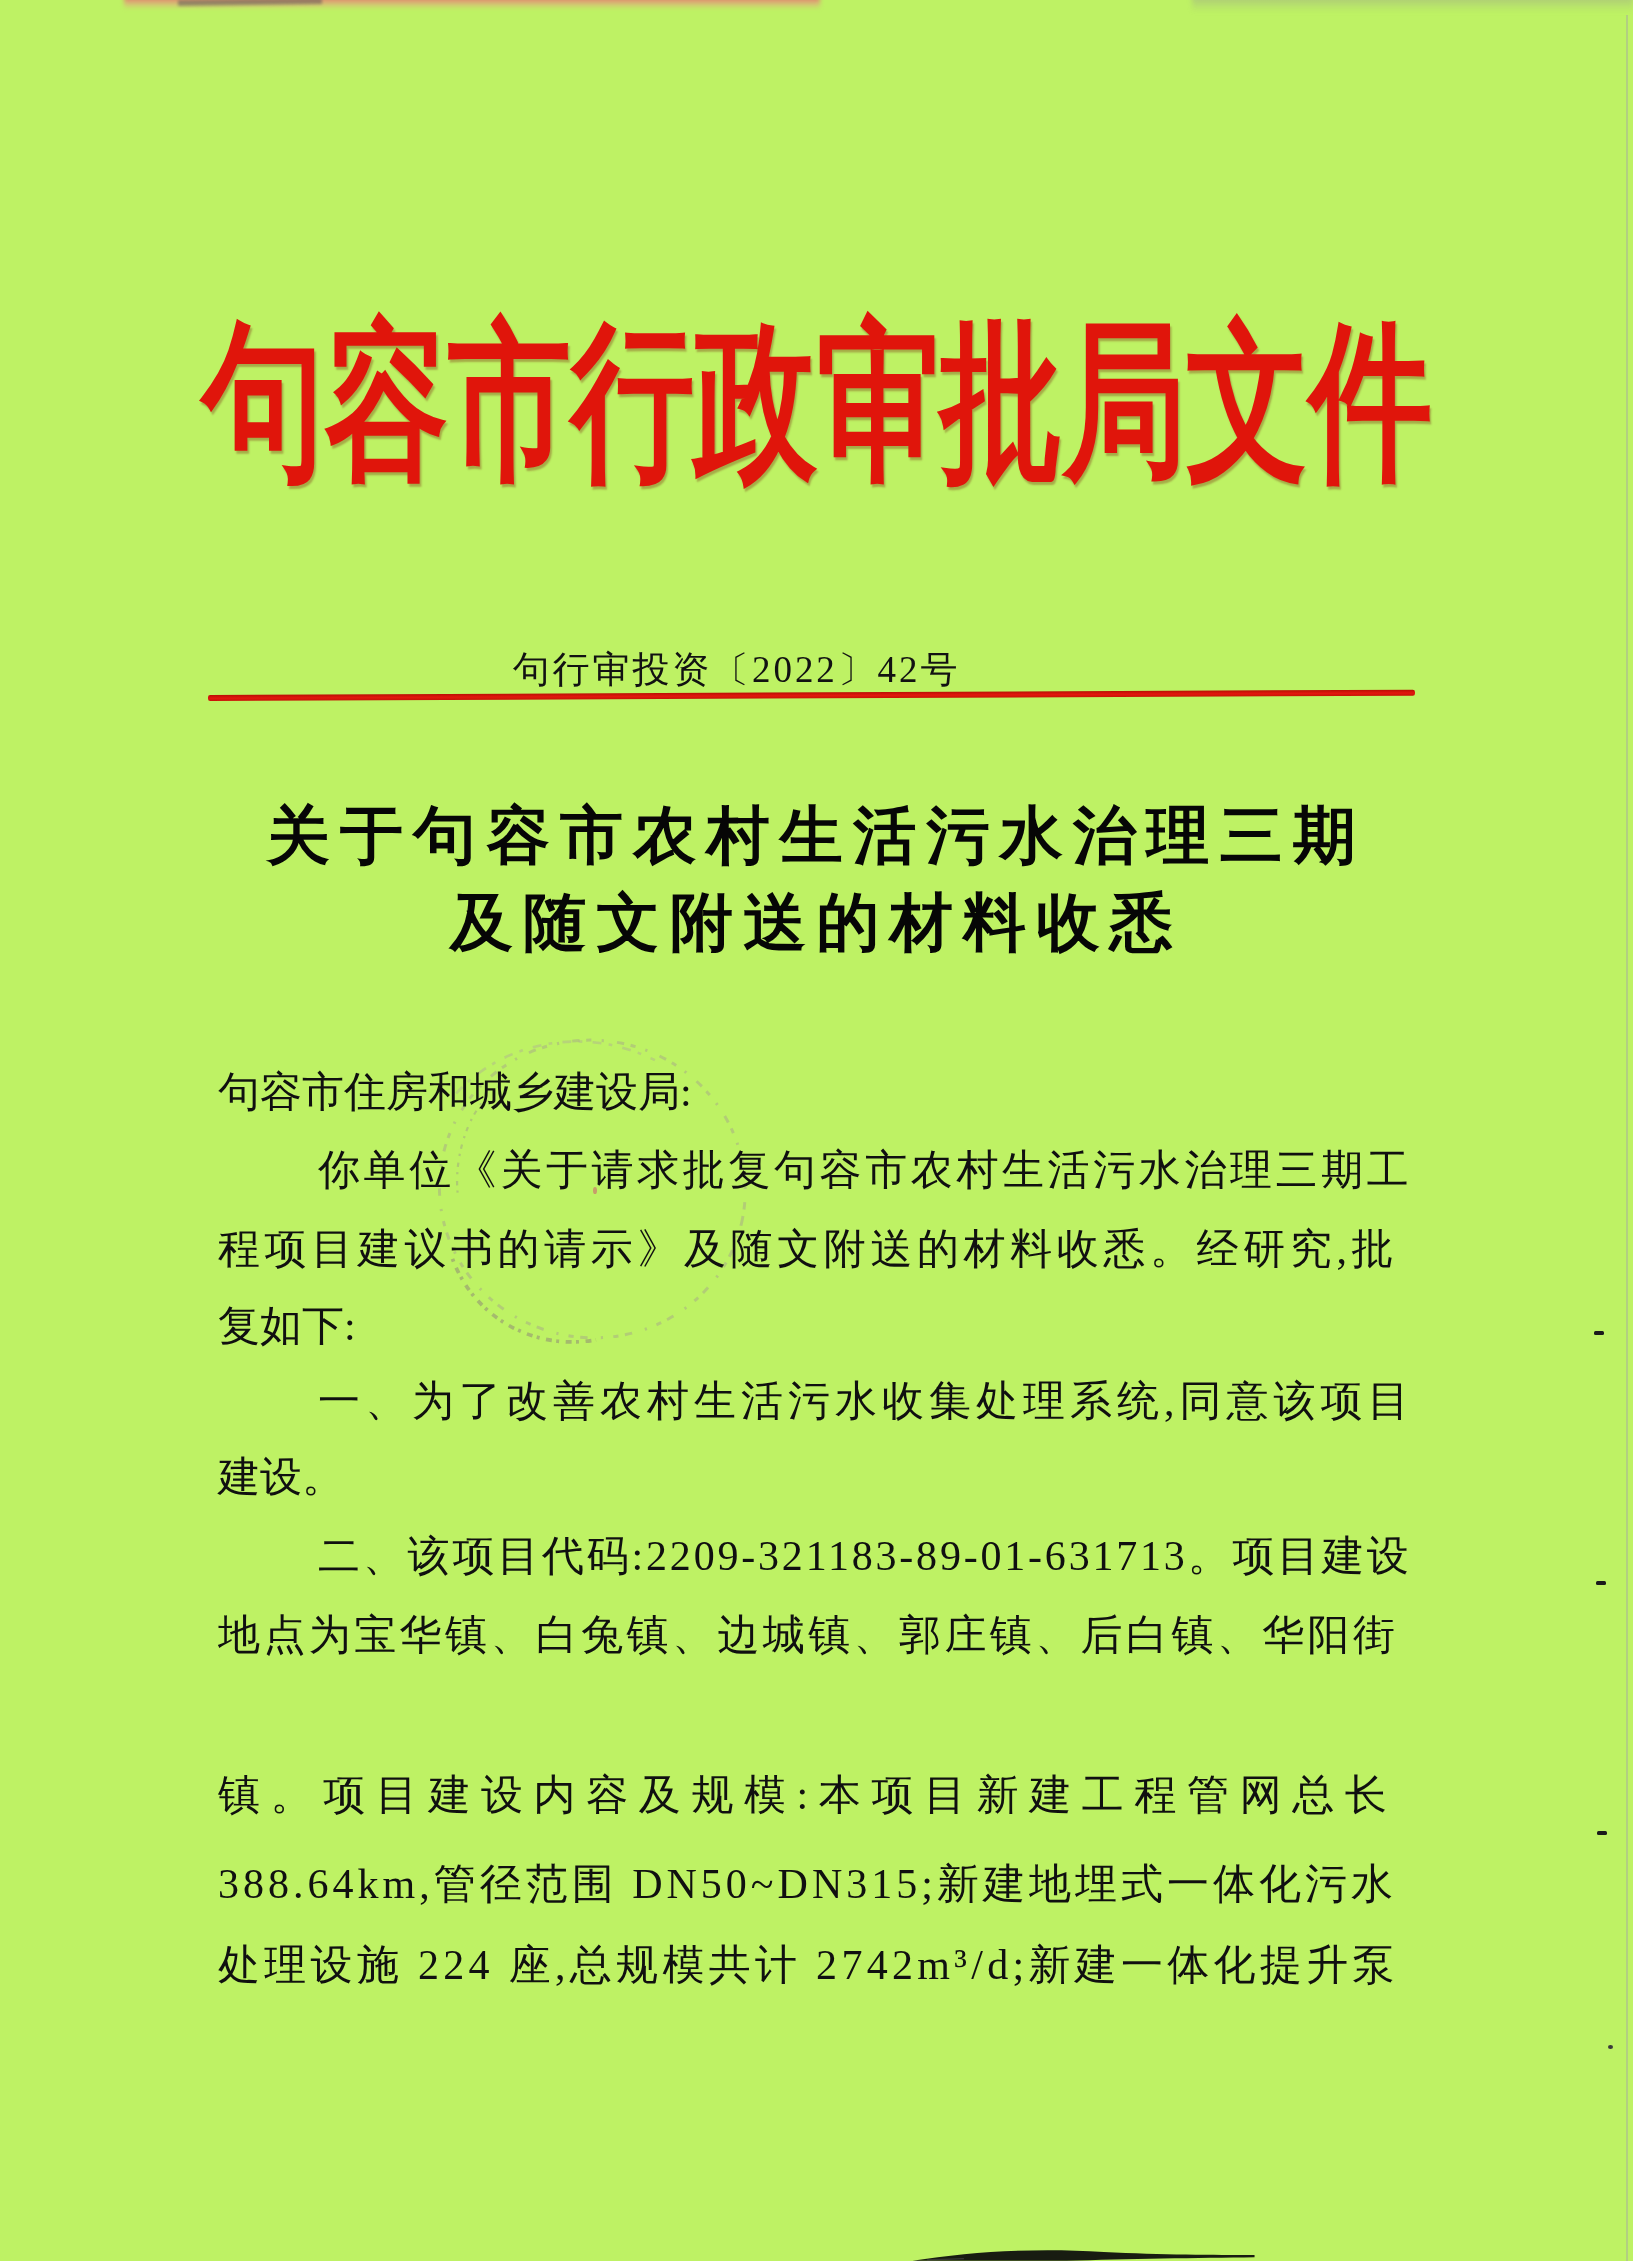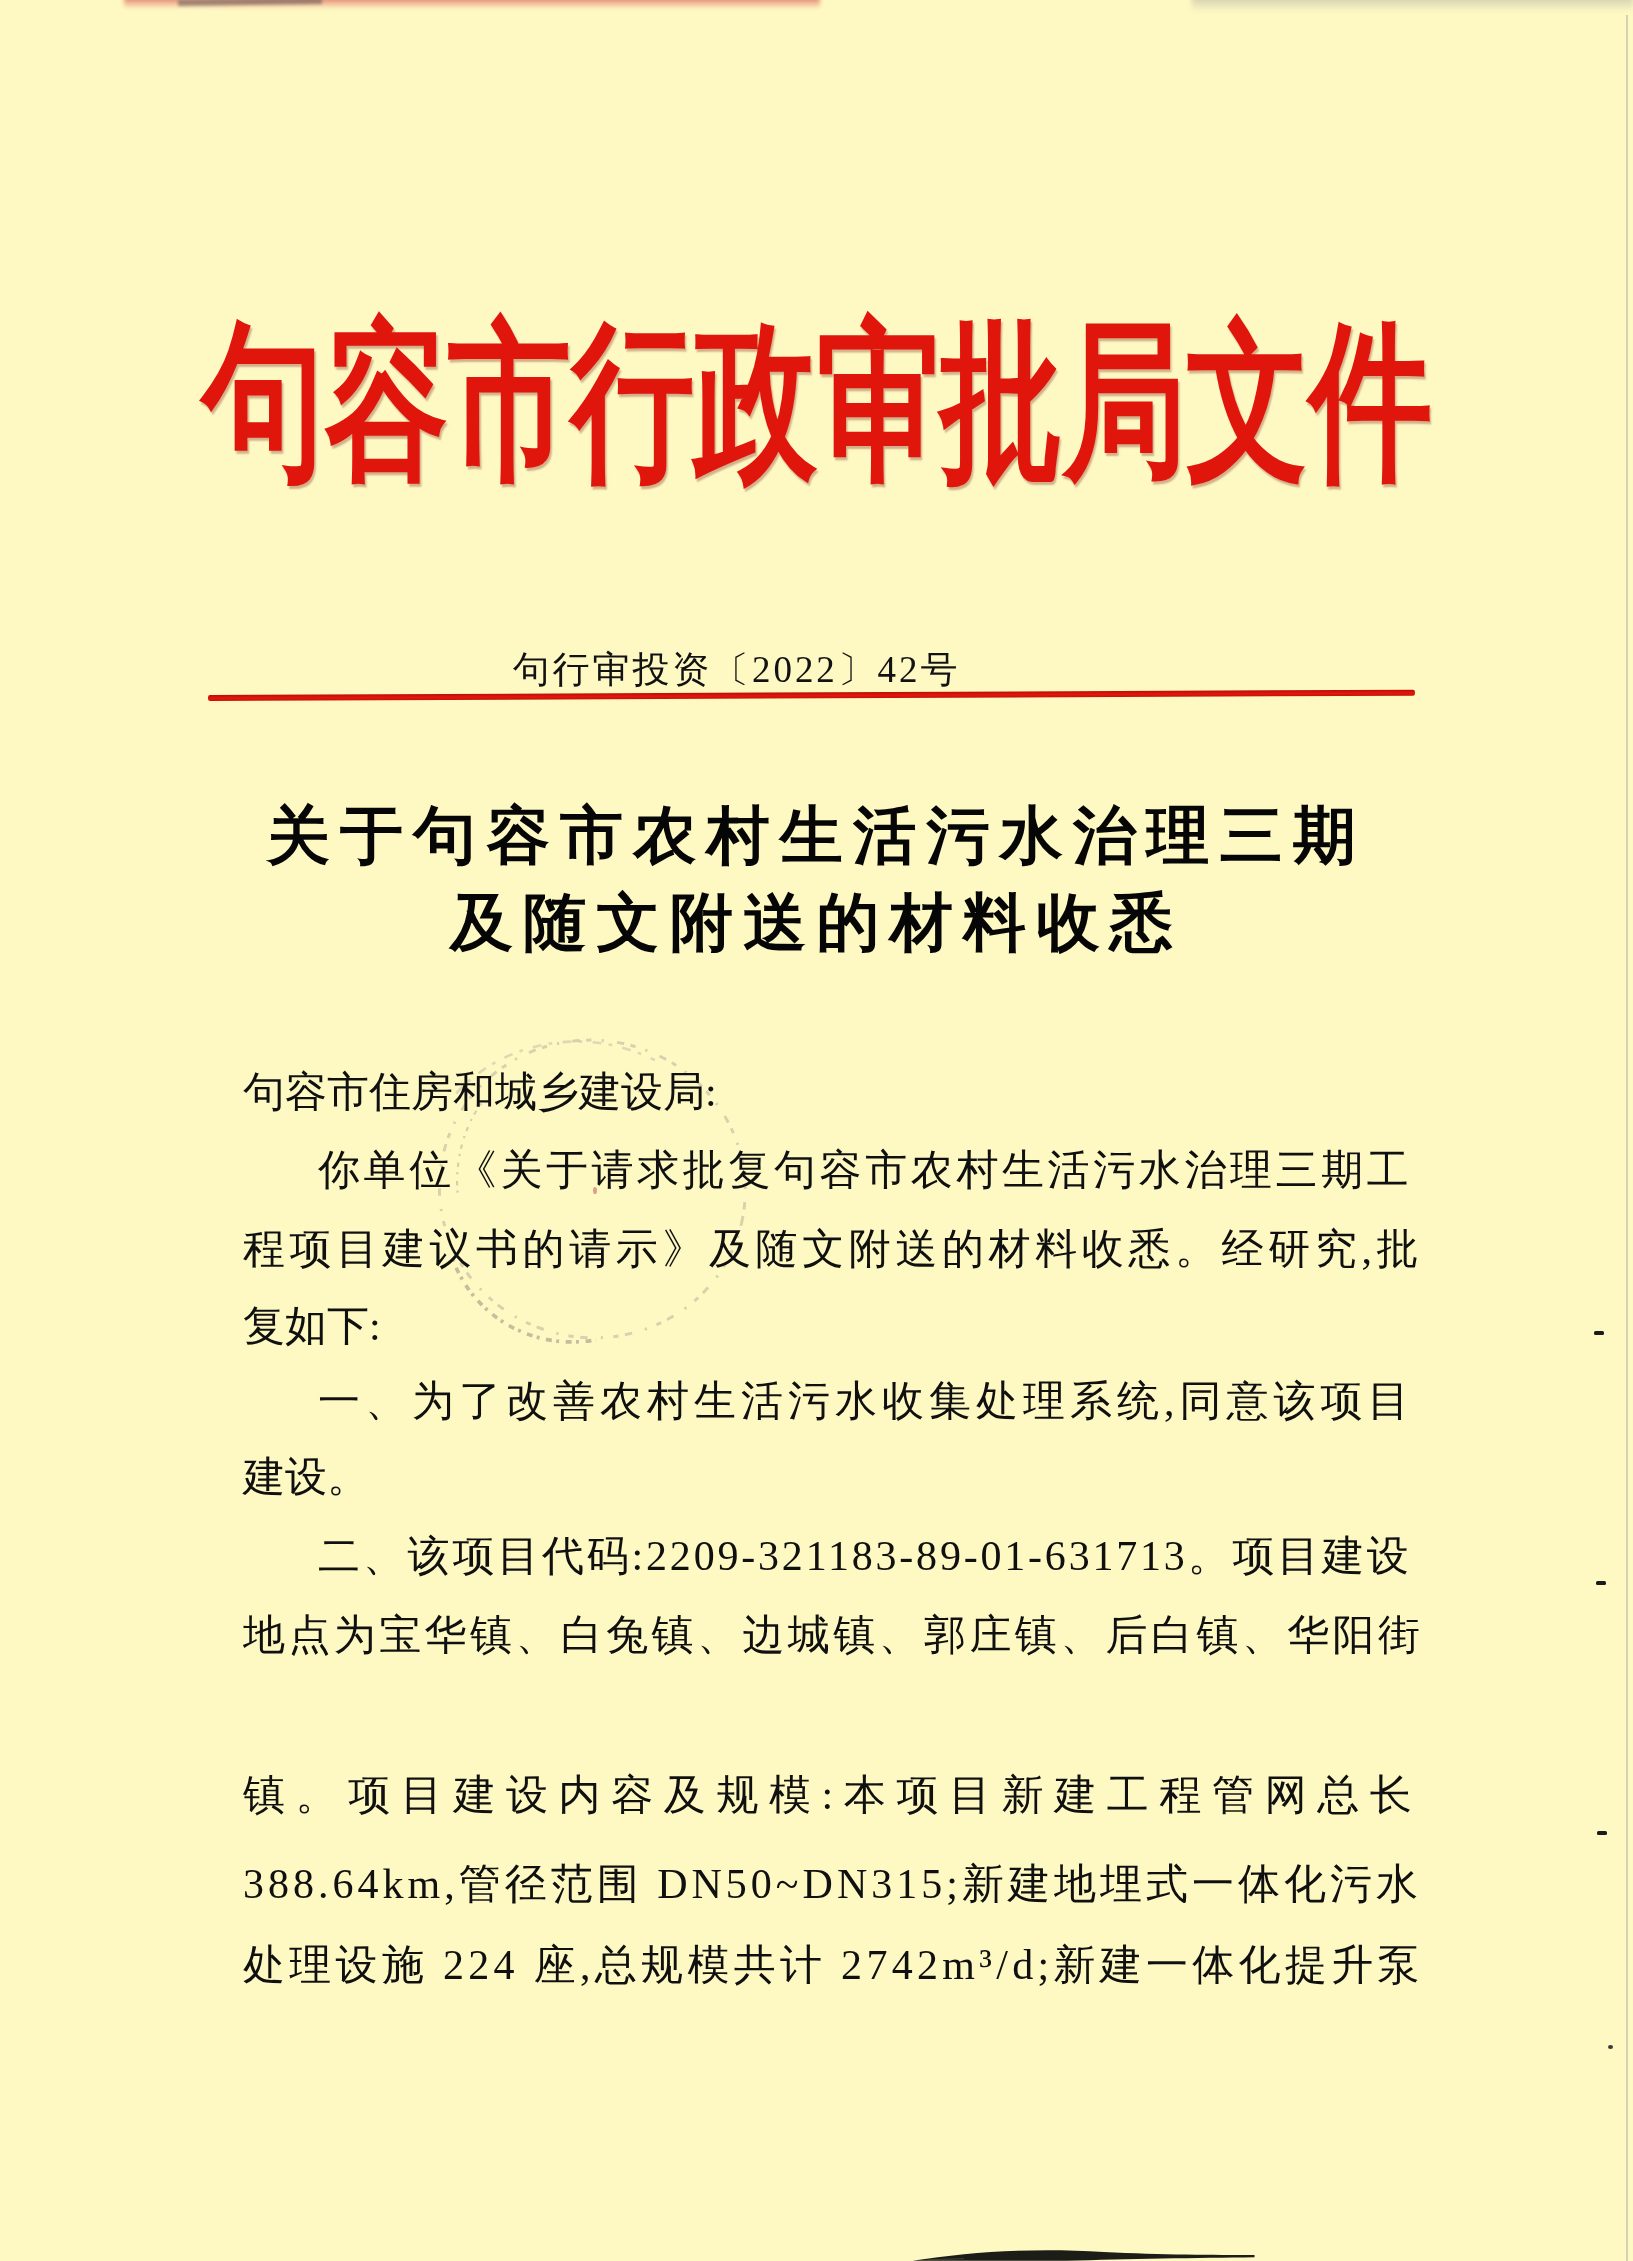--- a/index.html
+++ b/index.html
@@ -1,19 +1,19 @@
 <!DOCTYPE html>
 <html lang="zh" style="--banner-red: #e0150b; --rule-red: #e3170d; --ink: #101010;font-size:11.8px"><head>
 <meta charset="utf-8">
 <style>
   html,body{margin:0;padding:0;background:#ffffff;}
   .page{
     position:relative;
     width:1633px;height:2261px;
-    background:#fef9c3;
+    background:#bef264;
     overflow:hidden;
     font-family:"Liberation Serif","DejaVu Serif",serif;
   }
 
   
   .top-red-band{
     position:absolute;left:124px;top:-4.4px;width:696px;height:13.2px;
     background:linear-gradient(to bottom,#d96a55 0%,rgba(233,150,130,.75) 45%,rgba(255,255,255,0) 100%);
     filter:blur(2.2px);
   }
@@ -68,21 +68,21 @@
   }
   .doc-title{
     position:absolute;left:0;width:1633px;text-align:center;
     font-size:63px;font-weight:bold;line-height:62px;letter-spacing:10.3px;
     color:#060606;white-space:nowrap;
   }
   .title-l1{top:805px;}
   .title-l2{top:892px;}
 
   .bline{
-    position:absolute;left:243px;width:1179px;
+    position:absolute;left:218px;width:1179px;
     font-size:42px;line-height:47px;color:#101010;
     white-space:nowrap;
   }
   .bline.indent{left:318px;width:1094px;}
   .jtext{display:inline-block;white-space:nowrap;}
 </style>
 </head>
 <body>
 
 <div class="page">

